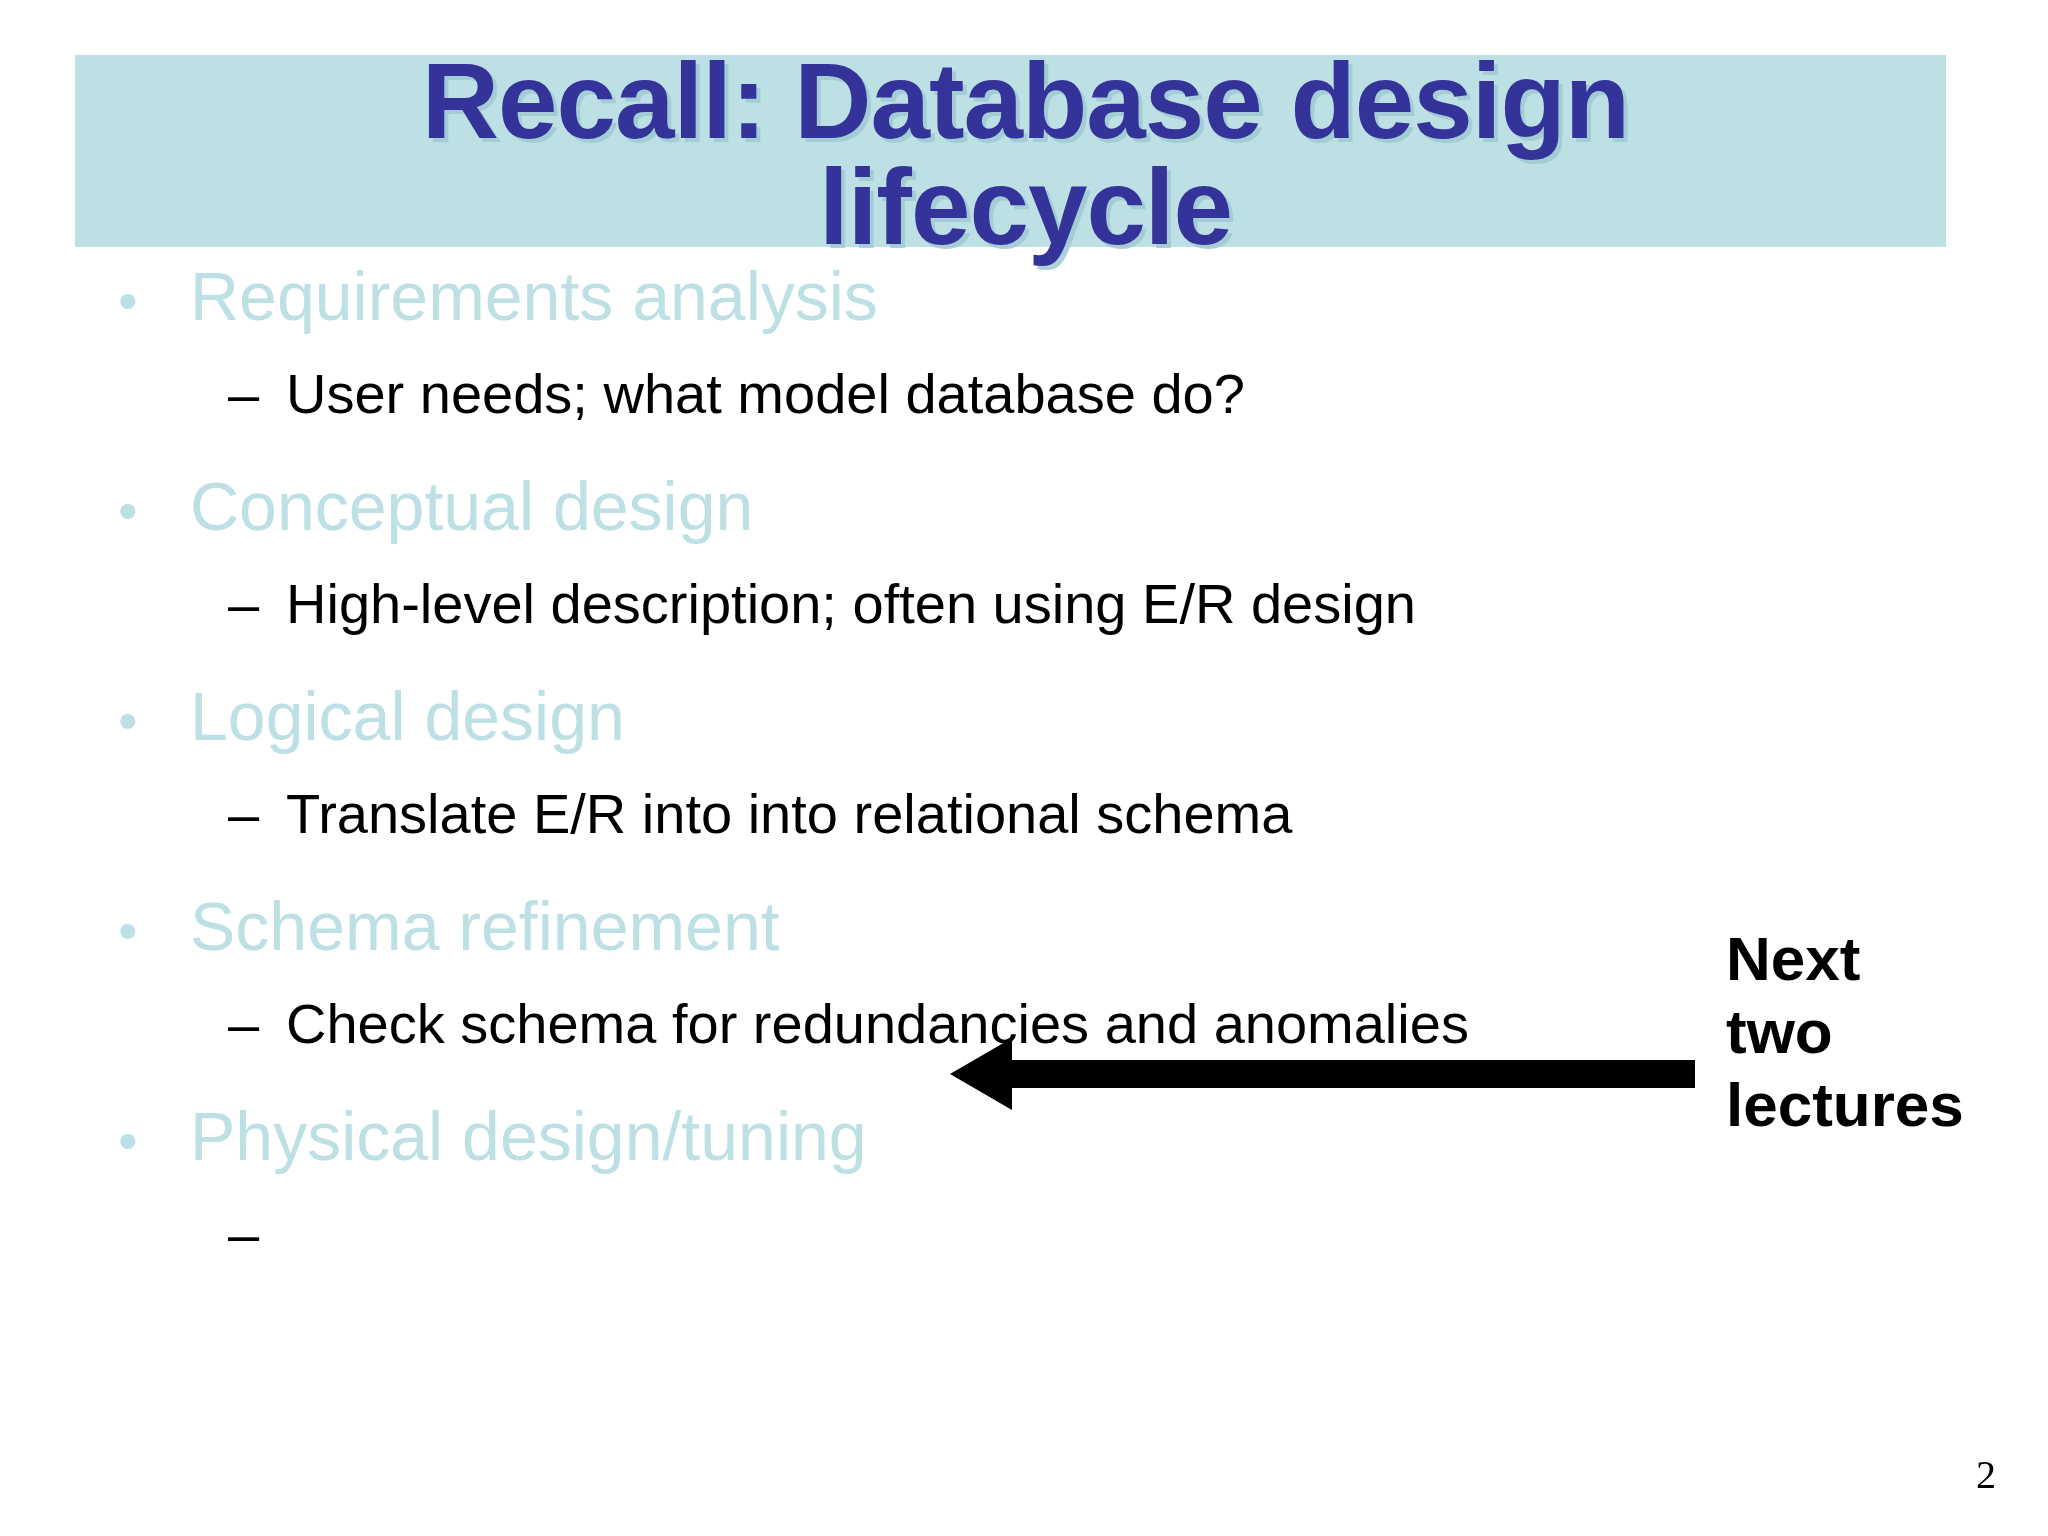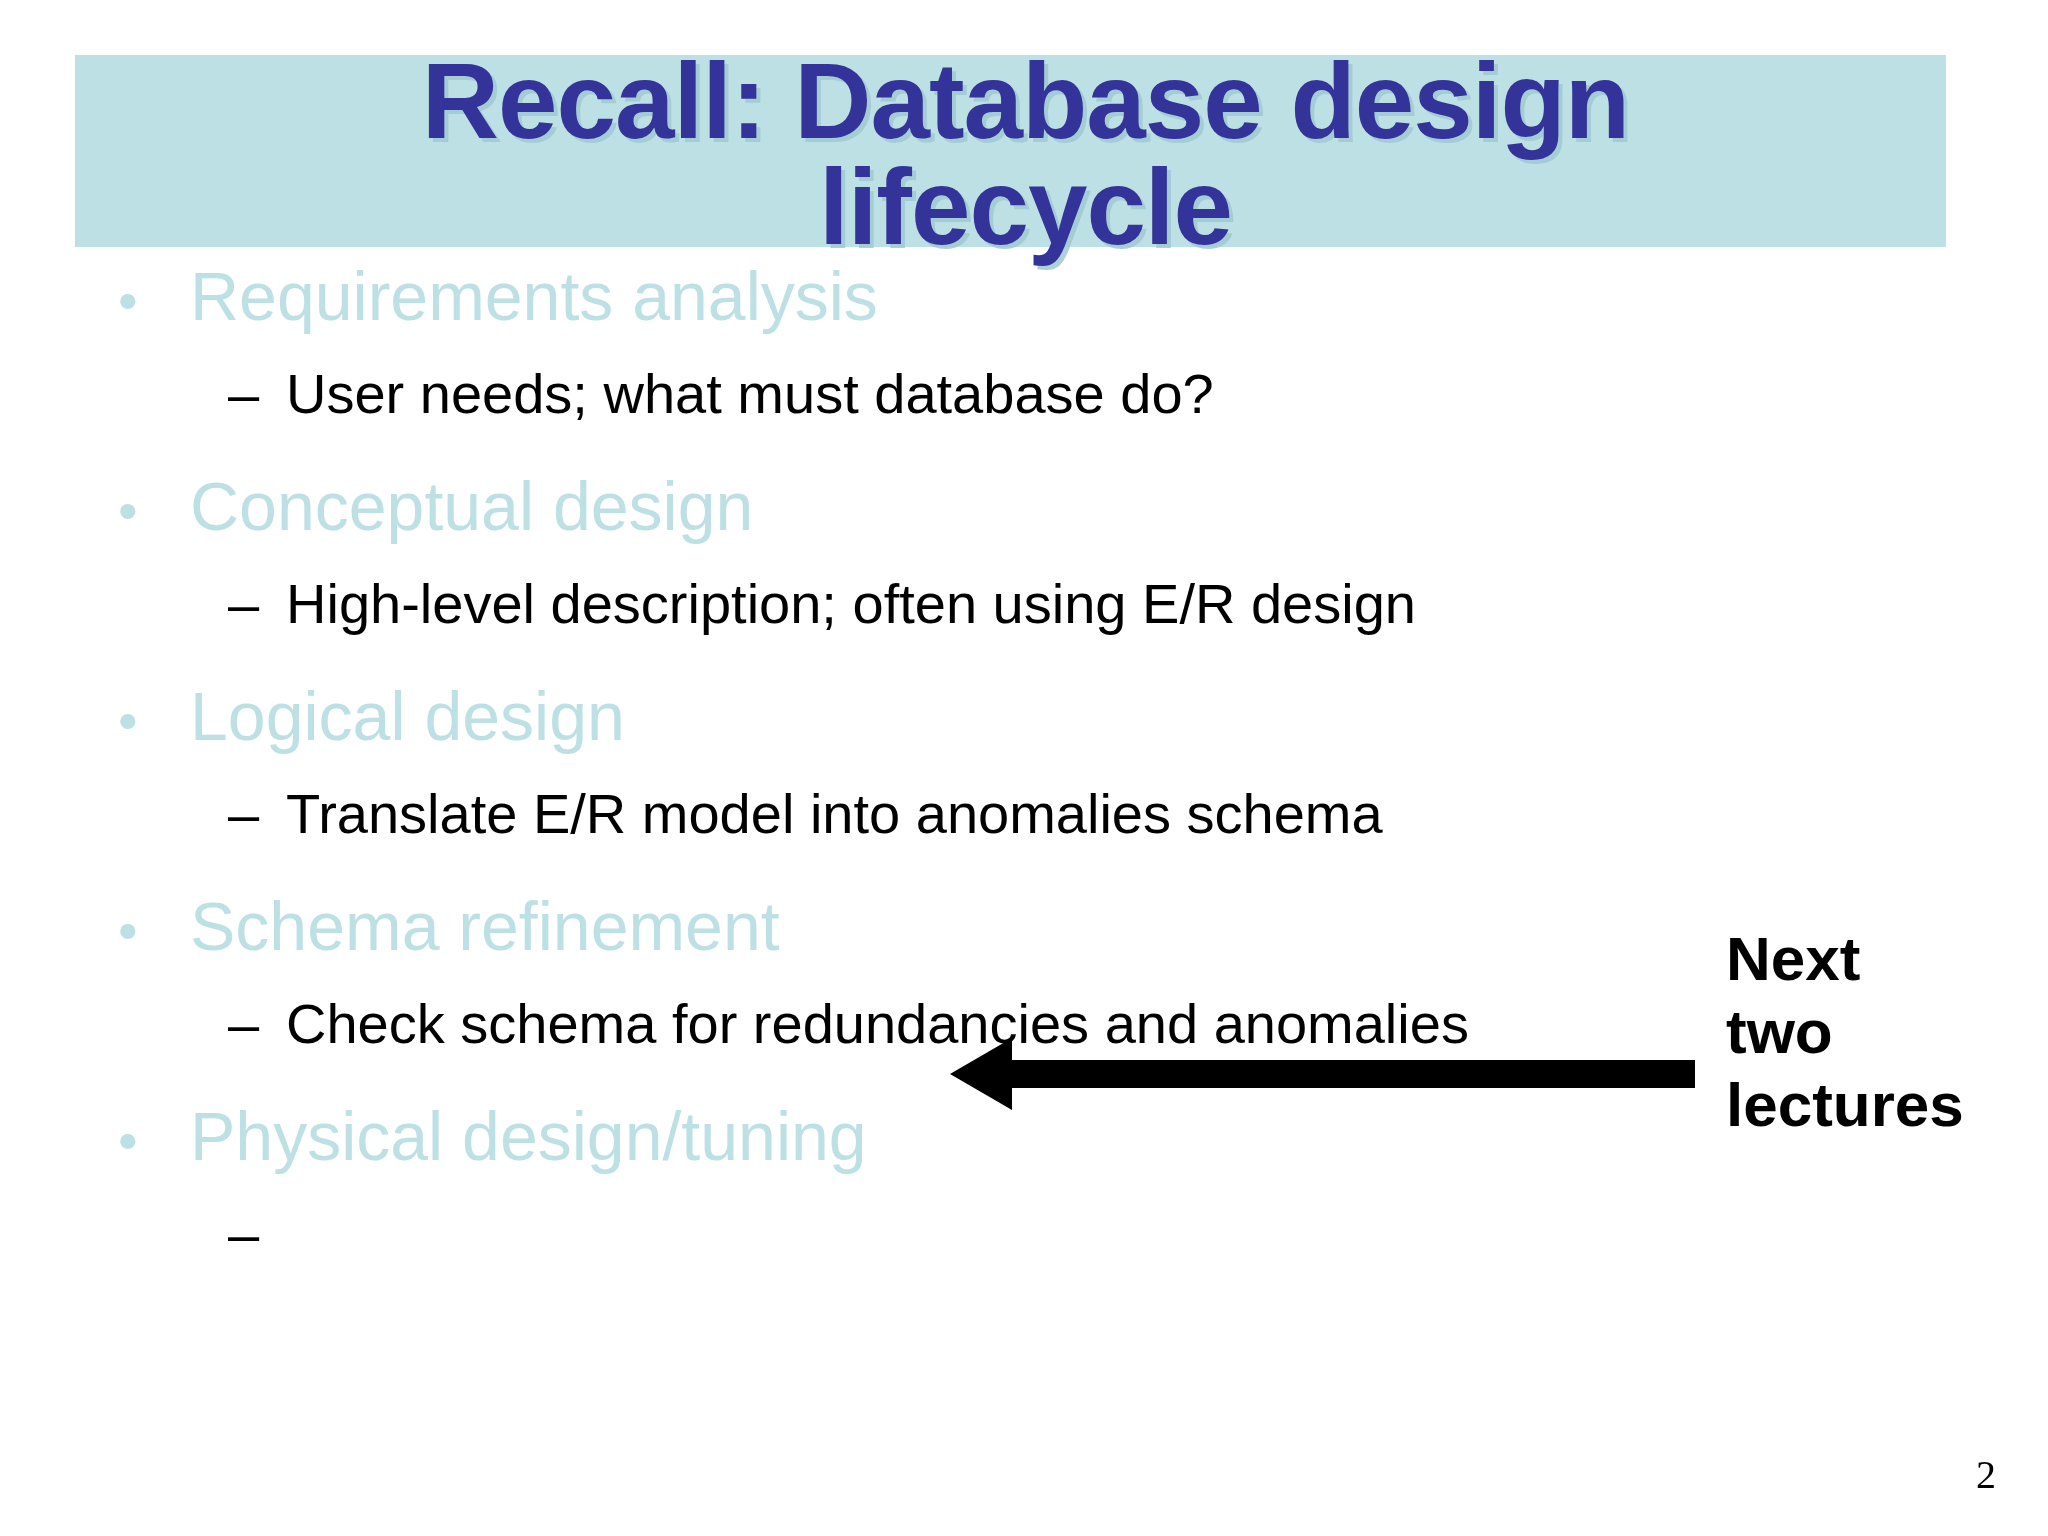--- a/index.html
+++ b/index.html
@@ -149,39 +149,39 @@
 lifecycle</div>
 
   <div class="body">
 
     <div class="lvl1">
       <span class="marker">•</span>
       <span class="text">Requirements analysis</span>
     </div>
     <div class="lvl2">
       <span class="marker">–</span>
-      <span class="text">User needs; what must database do?</span>
+      <span class="text">User needs; what model database do?</span>
     </div>
 
     <div class="lvl1">
       <span class="marker">•</span>
       <span class="text">Conceptual design</span>
     </div>
     <div class="lvl2">
       <span class="marker">–</span>
       <span class="text">High-level description; often using E/R design</span>
     </div>
 
     <div class="lvl1">
       <span class="marker">•</span>
       <span class="text">Logical design</span>
     </div>
     <div class="lvl2">
       <span class="marker">–</span>
-      <span class="text">Translate E/R model into anomalies schema</span>
+      <span class="text">Translate E/R into into relational schema</span>
     </div>
 
     <div class="lvl1">
       <span class="marker">•</span>
       <span class="text">Schema refinement</span>
     </div>
     <div class="lvl2">
       <span class="marker">–</span>
       <span class="text">Check schema for redundancies and anomalies</span>
     </div>

